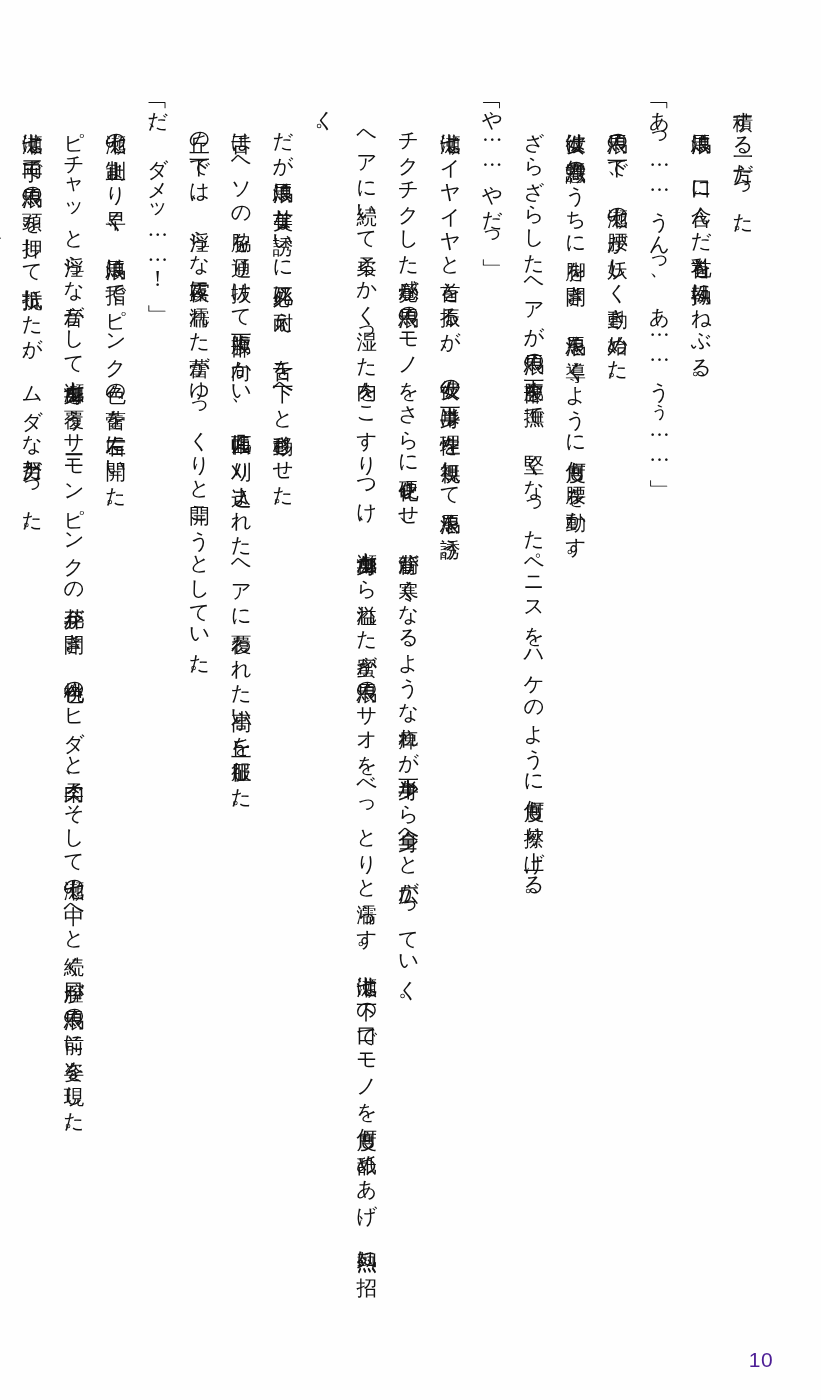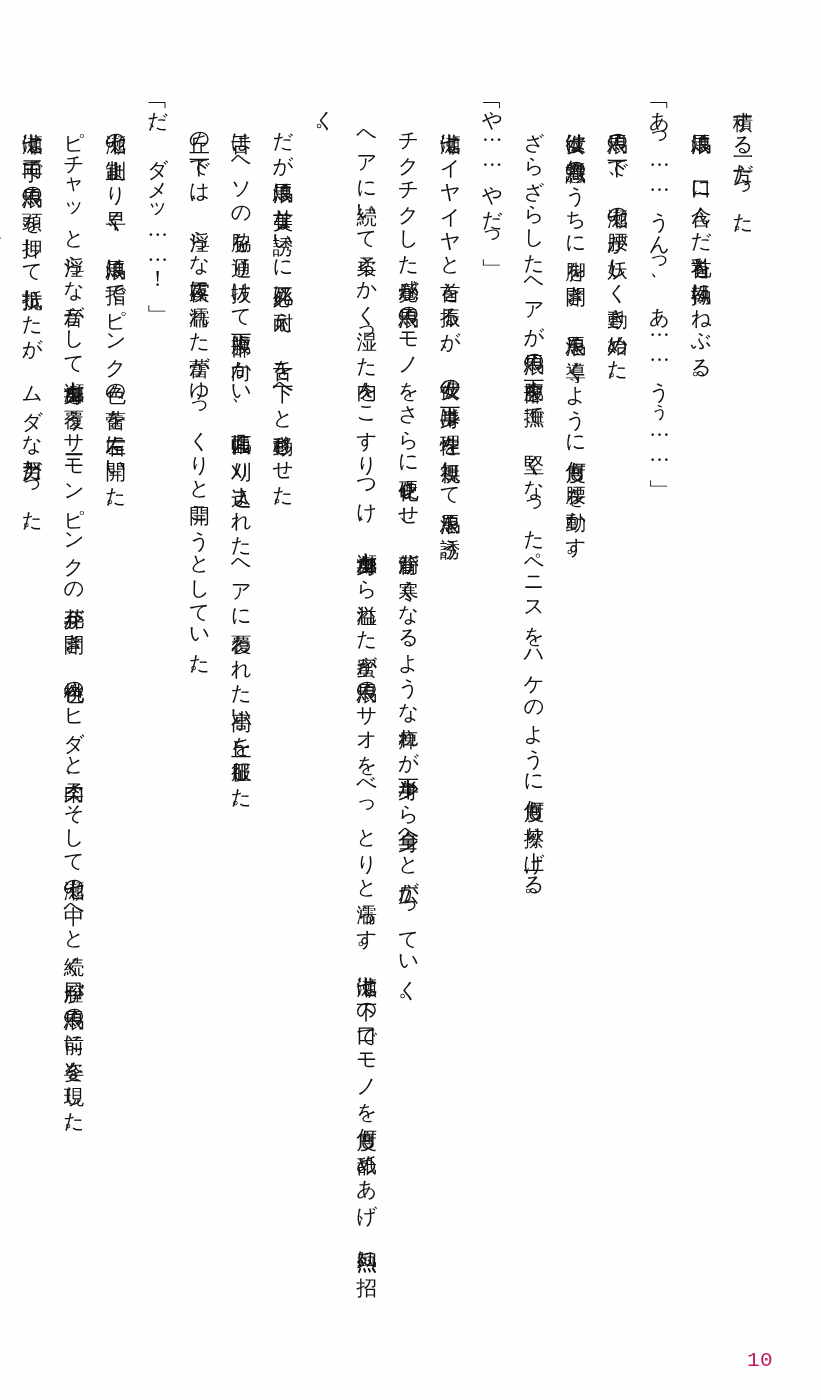--- a/index.html
+++ b/index.html
@@ -49,22 +49,22 @@
 
   #text-body p.indent {
     text-indent: 1em;
   }
 
   #page-number {
     position: absolute;
     right: 48px;
     bottom: 28px;
     font-size: 21px;
-    font-family: Liberation Mono, monospace;
-    color: #be185d;
+    font-family: Liberation Sans, sans-serif;
+    color: #4c1d95;
     letter-spacing: 0.02em;
   }
 </style>
 </head>
 <body>
 
 <div id="page">
 
   <div id="text-body">
     <p>積する一方だった。</p>

